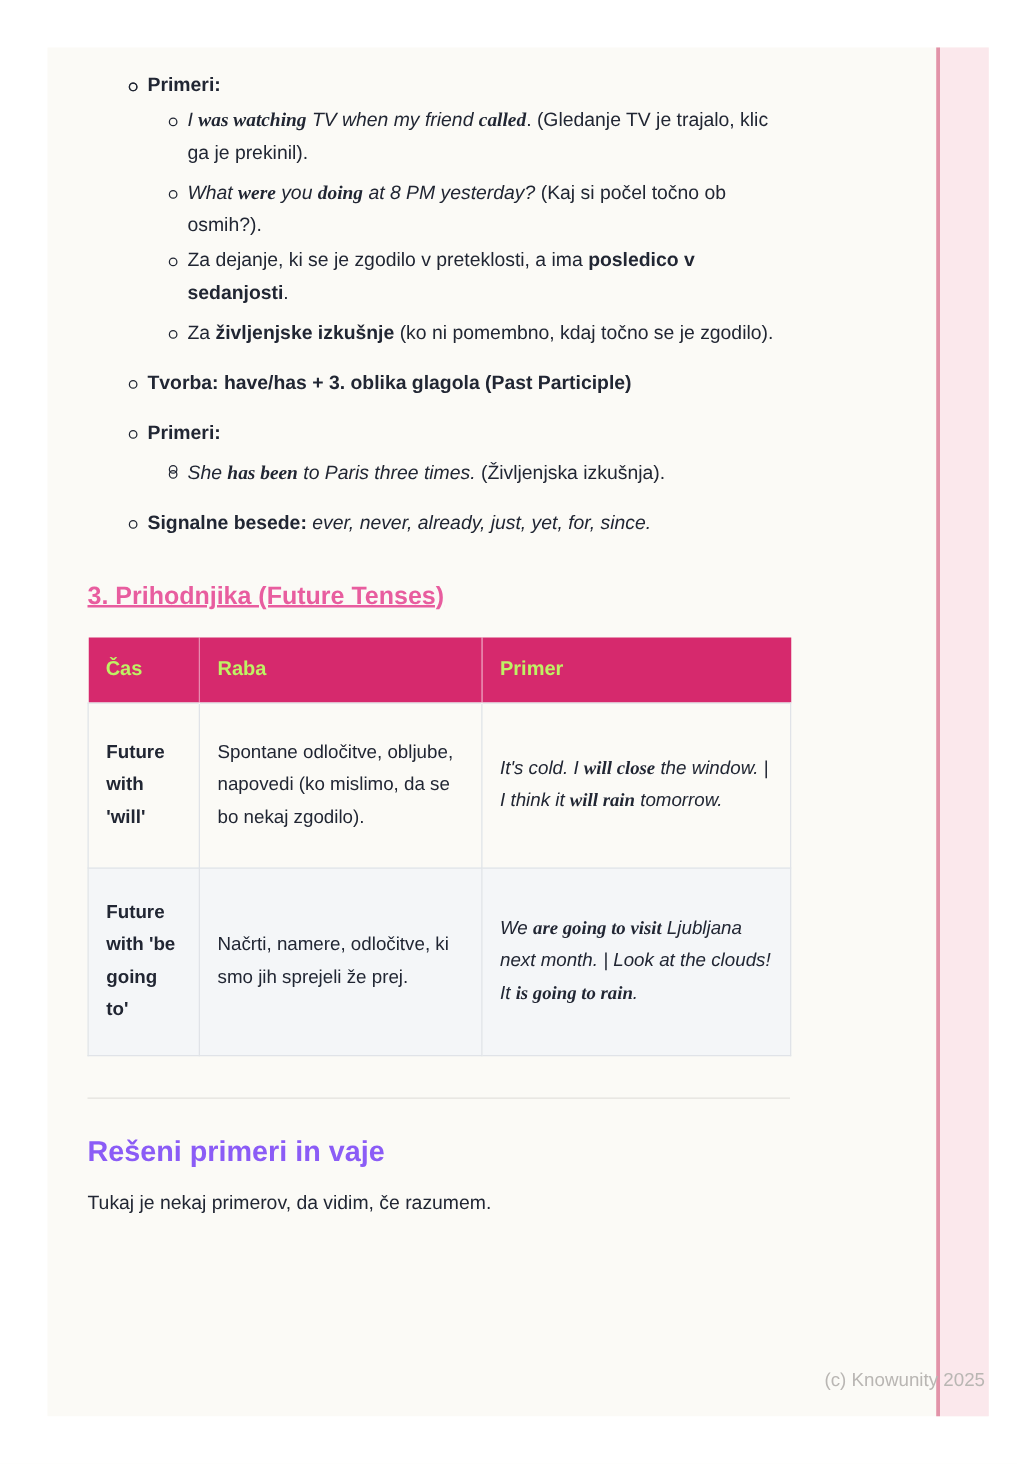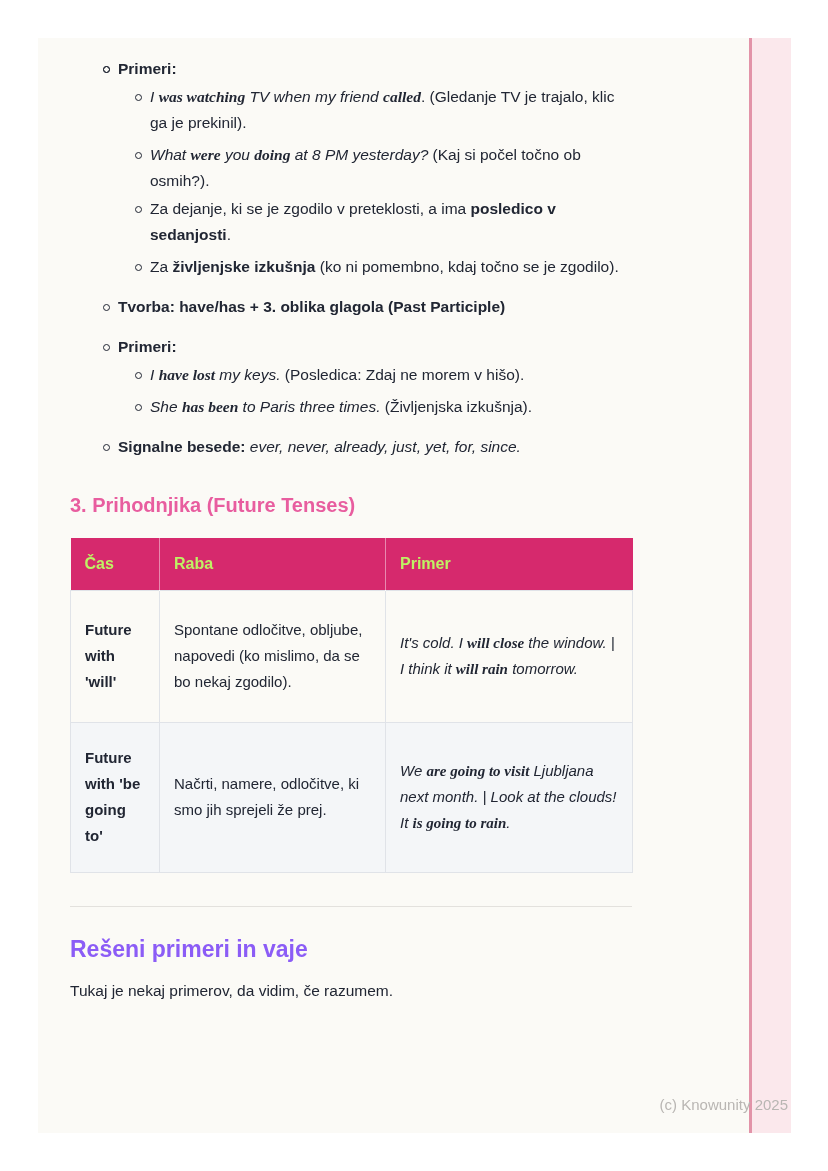--- a/index.html
+++ b/index.html
@@ -32,21 +32,21 @@
     border:1.5px solid #212633; border-radius:50%; background:transparent;
   }
   .li.l1 .marker { left:10px; background:#212633; border:none; width:6px; height:6px; top:11px; }
   .li.l2 .marker { left:33px; }
   .li.l3 .marker { left:65px; }
   .b  { font-weight:700; }
   .i  { font-style:italic; }
   .bi { font-weight:700; font-style:italic;font-family:Liberation Serif, serif; }
   
   .h-future {
-    margin:32px 0 4px; font-size:20px; line-height:26px; font-weight:700; color:#e85d9f;
+    margin:32px 0 4px; font-size:20px; line-height:26px; font-weight:700; color:#e85d9f;text-decoration:underline;
   }
   .h-solved {
     margin:27px 0 0; font-size:23px; line-height:30px; font-weight:700; color:#8b5cf6;
   }
   .intro { margin:14px 0 0; font-size:15.5px; line-height:26px; }
   
   table.tenses {
     margin-top:20px; width:562px; border-collapse:collapse; table-layout:fixed;
   }
   table.tenses thead th {
@@ -76,24 +76,24 @@
 <div class="card">
 
   <div class="content">
 
     <div>
         <div class="li l2" style="margin-top: 0px;"><span class="marker"></span></div>
         <div class="li l2" style="margin-top: 14px;"><span class="marker"></span><span><span class="b">Primeri:</span></span></div>
         <div class="li l3" style="margin-top: 2px;"><span class="marker"></span><span><span class="i">I </span><span class="bi">was watching</span><span class="i"> TV when my friend </span><span class="bi">called</span><span>. (Gledanje TV je trajalo, klic ga je prekinil).</span></span></div>
         <div class="li l3" style="margin-top: 6px;"><span class="marker"></span><span><span class="i">What </span><span class="bi">were</span><span class="i"> you </span><span class="bi">doing</span><span class="i"> at 8 PM yesterday? </span><span>(Kaj si počel točno ob osmih?).</span></span></div>
         <div class="li l3" style="margin-top: 2px;"><span class="marker"></span><span><span>Za dejanje, ki se je zgodilo v preteklosti, a ima </span><span class="b">posledico v sedanjosti</span><span>.</span></span></div>
-        <div class="li l3" style="margin-top: 6px;"><span class="marker"></span><span><span>Za </span><span class="b">življenjske izkušnja</span><span> (ko ni pomembno, kdaj točno se je zgodilo).</span></span></div>
+        <div class="li l3" style="margin-top: 6px;"><span class="marker"></span><span><span>Za </span><span class="b">življenjske izkušnje</span><span> (ko ni pomembno, kdaj točno se je zgodilo).</span></span></div>
         <div class="li l2" style="margin-top: 14px;"><span class="marker"></span><span><span class="b">Tvorba: have/has + 3. oblika glagola (Past Participle)</span></span></div>
         <div class="li l2" style="margin-top: 14px;"><span class="marker"></span><span><span class="b">Primeri:</span></span></div>
-        <div class="li l3" style="margin-top: 2px;"><span class="marker"></span><span><span class="i">I </span><span class="bi">have lost</span><span class="i"> my keys. </span><span>(Posledica: Zdaj ne morem v hišo).</span></span></div>
+        <div class="li l3" style="margin-top: 2px;"><span class="marker"></span></div>
         <div class="li l3" style="margin-top: 6px;"><span class="marker"></span><span><span class="i">She </span><span class="bi">has been</span><span class="i"> to Paris three times. </span><span>(Življenjska izkušnja).</span></span></div>
         <div class="li l2" style="margin-top: 14px;"><span class="marker"></span><span><span class="b">Signalne besede:</span><span> </span><span class="i">ever, never, already, just, yet, for, since.</span></span></div>
       </div>
 
     <h3 class="h-future">3. Prihodnjika (Future Tenses)</h3>
 
     <table class="tenses">
       <colgroup>
         <col style="width:89px">
           <col style="width:226px">

